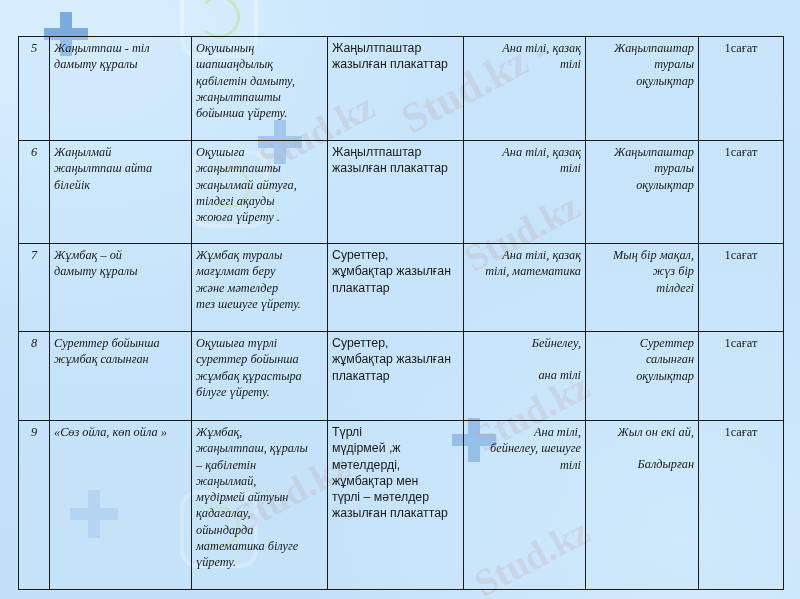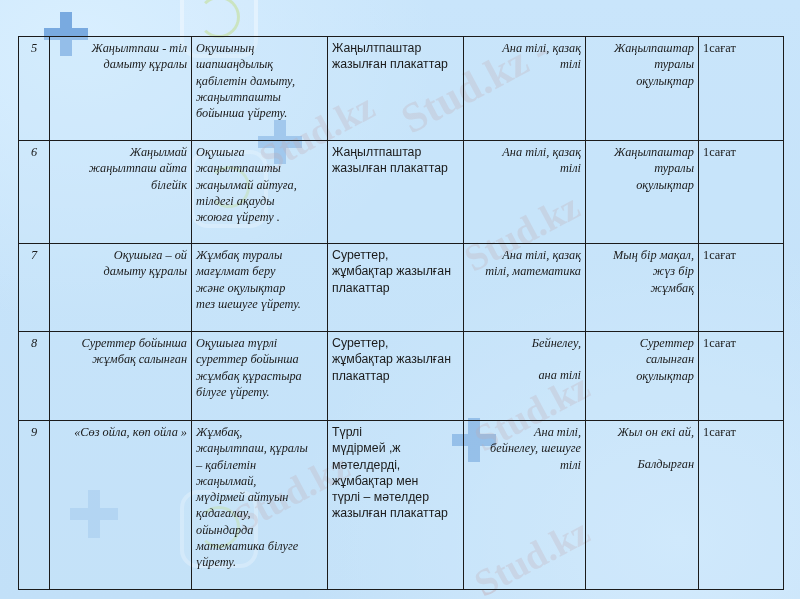--- a/index.html
+++ b/index.html
@@ -107,38 +107,39 @@
     line-height: 16.3px;
   }
   td.num {
     font-style: italic;
     text-align: center;
     padding-left: 0;
     padding-right: 6px;
   }
   td.topic {
     font-style: italic;
-    text-align: right;
+    text-align: left;
   }
   td.goal {
     font-style: italic;
     text-align: left;
     padding-left: 6px;
   }
   td.materials {
     font-style: normal;
     font-family: "Liberation Sans", "DejaVu Sans", sans-serif;
     font-size: 11.6px;
     line-height: 16px;
   }
   td.subjects, td.literature {
     font-style: italic;
     text-align: right;
   }
   td.duration {
+    text-align: center;
     font-size: 12.3px;
   }
   .line { display: block; }
   .gap { display: block; height: 16px; }
 
   col.c-num { width: 31px; }
   col.c-topic { width: 142px; }
   col.c-goal { width: 136px; }
   col.c-mat { width: 136px; }
   col.c-subj { width: 122px; }
@@ -246,42 +247,42 @@
         </td>
         <td class="duration">
           <span class="line">1сағат</span>
         </td>
       </tr>
       <tr class="r7">
         <td class="num">
           <span class="line">7</span>
         </td>
         <td class="topic">
-          <span class="line">Оқушыға – ой</span>
+          <span class="line">Жұмбақ – ой</span>
           <span class="line">дамыту құралы</span>
         </td>
         <td class="goal">
           <span class="line">Жұмбақ  туралы</span>
           <span class="line">мағұлмат беру</span>
-          <span class="line">және  оқулықтар</span>
+          <span class="line">және  мәтелдер</span>
           <span class="line">тез  шешуге үйрету.</span>
         </td>
         <td class="materials">
           <span class="line">Суреттер,</span>
           <span class="line">жұмбақтар жазылған</span>
           <span class="line">плакаттар</span>
         </td>
         <td class="subjects">
           <span class="line">Ана  тілі, қазақ</span>
           <span class="line">тілі, математика</span>
         </td>
         <td class="literature">
           <span class="line">Мың бір  мақал,</span>
           <span class="line">жүз бір</span>
-          <span class="line">жұмбақ</span>
+          <span class="line">тілдегі</span>
         </td>
         <td class="duration">
           <span class="line">1сағат</span>
         </td>
       </tr>
       <tr class="r8">
         <td class="num">
           <span class="line">8</span>
         </td>
         <td class="topic">

